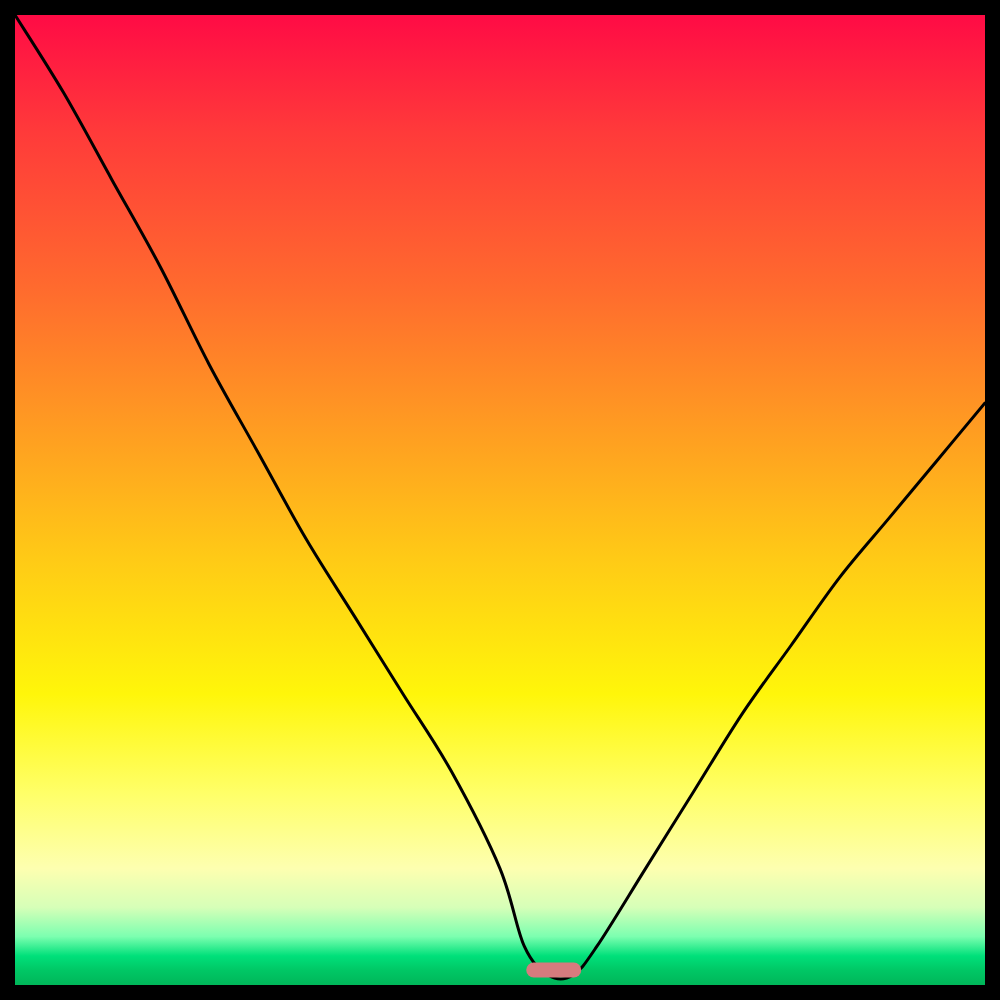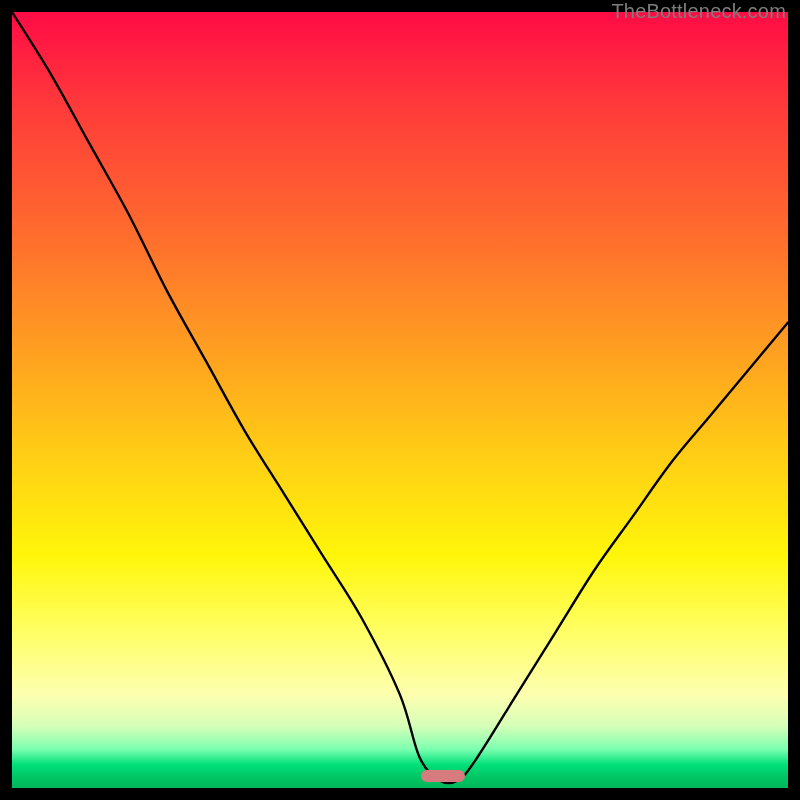--- a/index.html
+++ b/index.html
@@ -63,14 +63,13 @@
 </head>
 <body>
 
 <div class="frame">
   <div class="plot">
     <svg class="curve" viewBox="0 0 776 776" preserveAspectRatio="none">
       <path id="curve-path" fill="none" stroke="#000" stroke-width="2.4" stroke-linejoin="round" stroke-linecap="round" d="M 0.00 0.00 C 6.47 10.35, 25.87 40.09, 38.80 62.08 C 51.73 84.07, 64.67 108.64, 77.60 131.92 C 90.53 155.20, 103.47 177.19, 116.40 201.76 C 129.33 226.33, 142.27 254.79, 155.20 279.36 C 168.13 303.93, 181.07 325.92, 194.00 349.20 C 206.93 372.48, 219.87 397.05, 232.80 419.04 C 245.73 441.03, 258.67 460.43, 271.60 481.12 C 284.53 501.81, 297.47 522.51, 310.40 543.20 C 323.33 563.89, 336.27 582.00, 349.20 605.28 C 362.13 628.56, 378.30 659.60, 388.00 682.88 C 397.70 706.16, 400.93 730.73, 407.40 744.96 C 413.87 759.19, 420.33 764.36, 426.80 768.24 C 433.27 772.12, 439.73 772.12, 446.20 768.24 C 452.67 764.36, 455.90 759.19, 465.60 744.96 C 475.30 730.73, 491.47 703.57, 504.40 682.88 C 517.33 662.19, 530.27 641.49, 543.20 620.80 C 556.13 600.11, 569.07 578.12, 582.00 558.72 C 594.93 539.32, 607.87 522.51, 620.80 504.40 C 633.73 486.29, 646.67 466.89, 659.60 450.08 C 672.53 433.27, 685.47 419.04, 698.40 403.52 C 711.33 388.00, 724.27 372.48, 737.20 356.96 C 750.13 341.44, 769.53 318.16, 776.00 310.40"></path>
     </svg>
     <div id="marker" class="marker" style="width: 44px; height: 12px; left: 408.68px; top: 758.36px;"></div>
   </div>
-  <div class="watermark">TheBottleneck.com</div>
 </div>
 
 </body></html>

